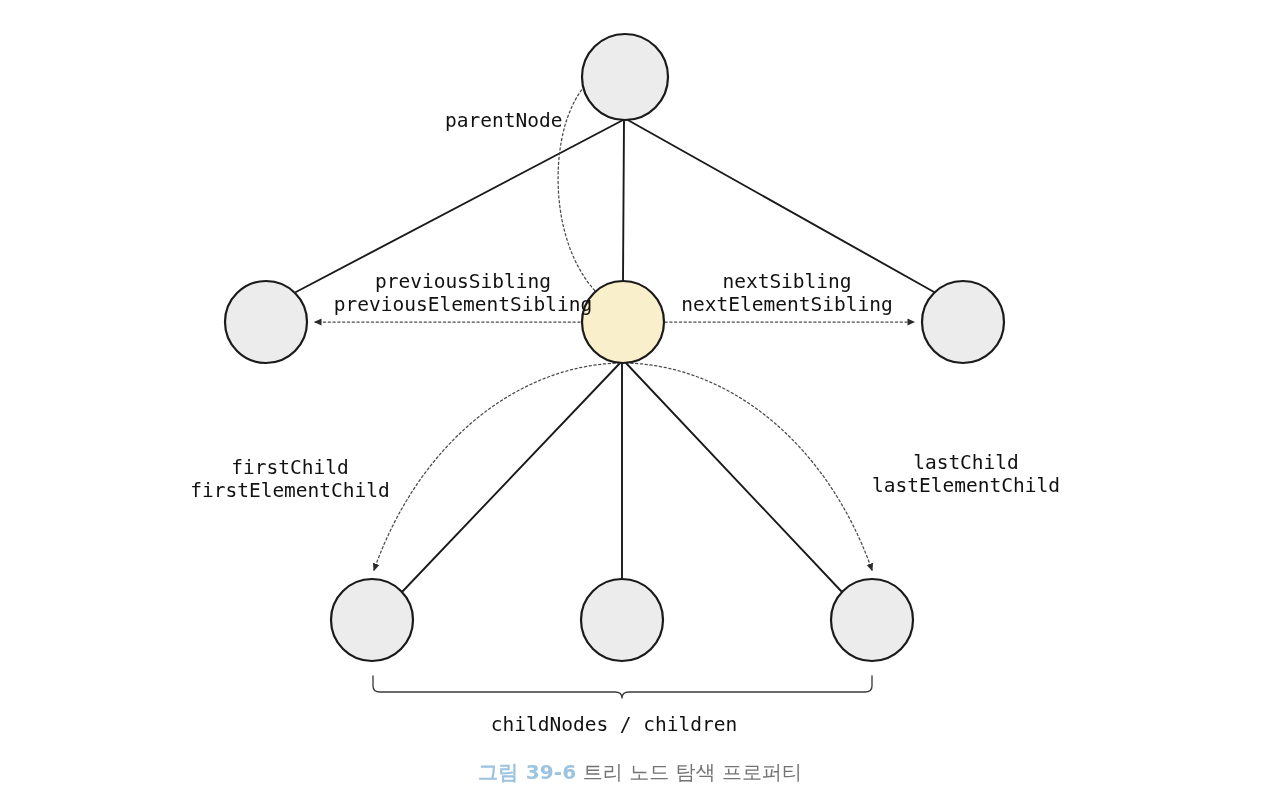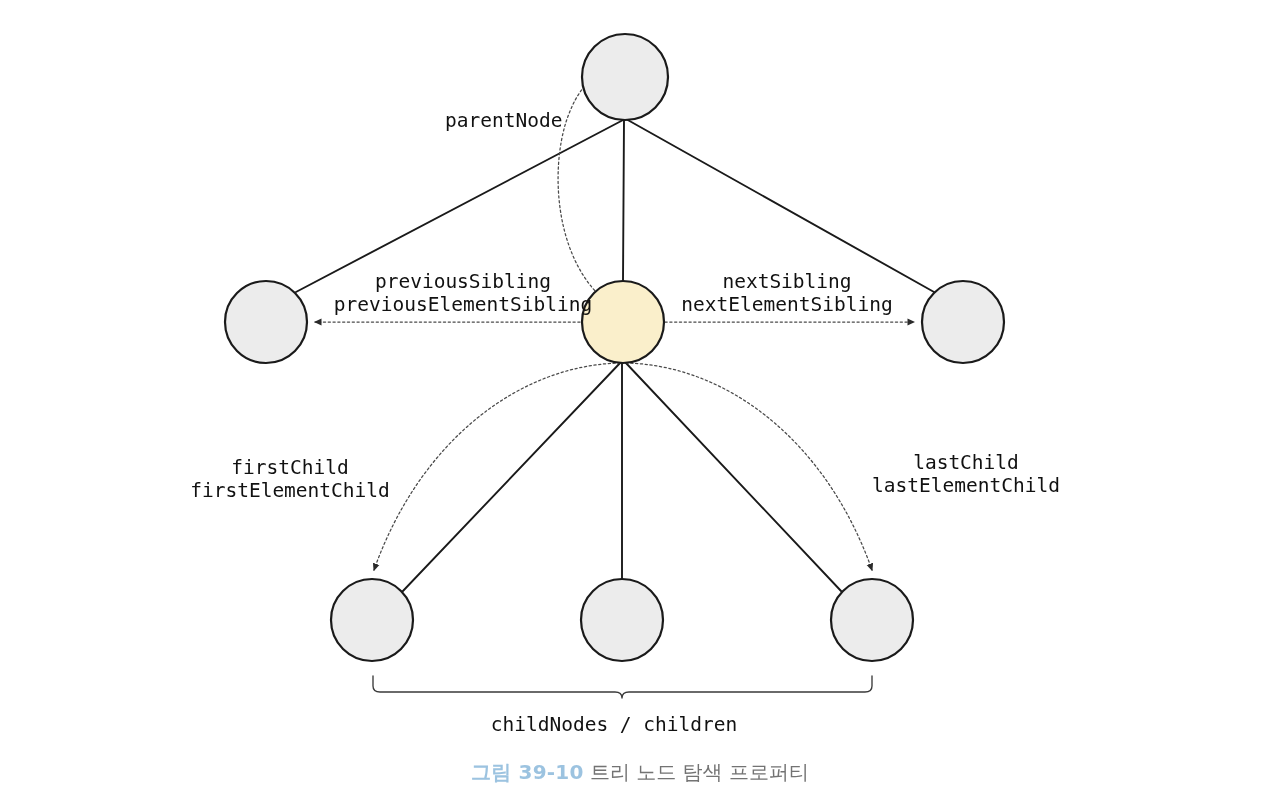--- a/index.html
+++ b/index.html
@@ -148,16 +148,16 @@
       <text class="prop-label" x="290" y="497" text-anchor="middle">firstElementChild</text>
 
       <text class="prop-label" x="966" y="469" text-anchor="middle">lastChild</text>
       <text class="prop-label" x="966" y="492" text-anchor="middle">lastElementChild</text>
 
       <text class="prop-label" x="614" y="731" text-anchor="middle">childNodes / children</text>
     </g>
   </svg>
 
   <div class="caption">
-    <span class="caption-num">그림 39-10</span><span class="caption-text">&nbsp;</span><span class="caption-text">트리 노드 탐색 프로퍼티</span>
+    <span class="caption-num">그림 39-6</span><span class="caption-text">&nbsp;</span><span class="caption-text">트리 노드 탐색 프로퍼티</span>
   </div>
 
 </div>
 
 </body></html>

